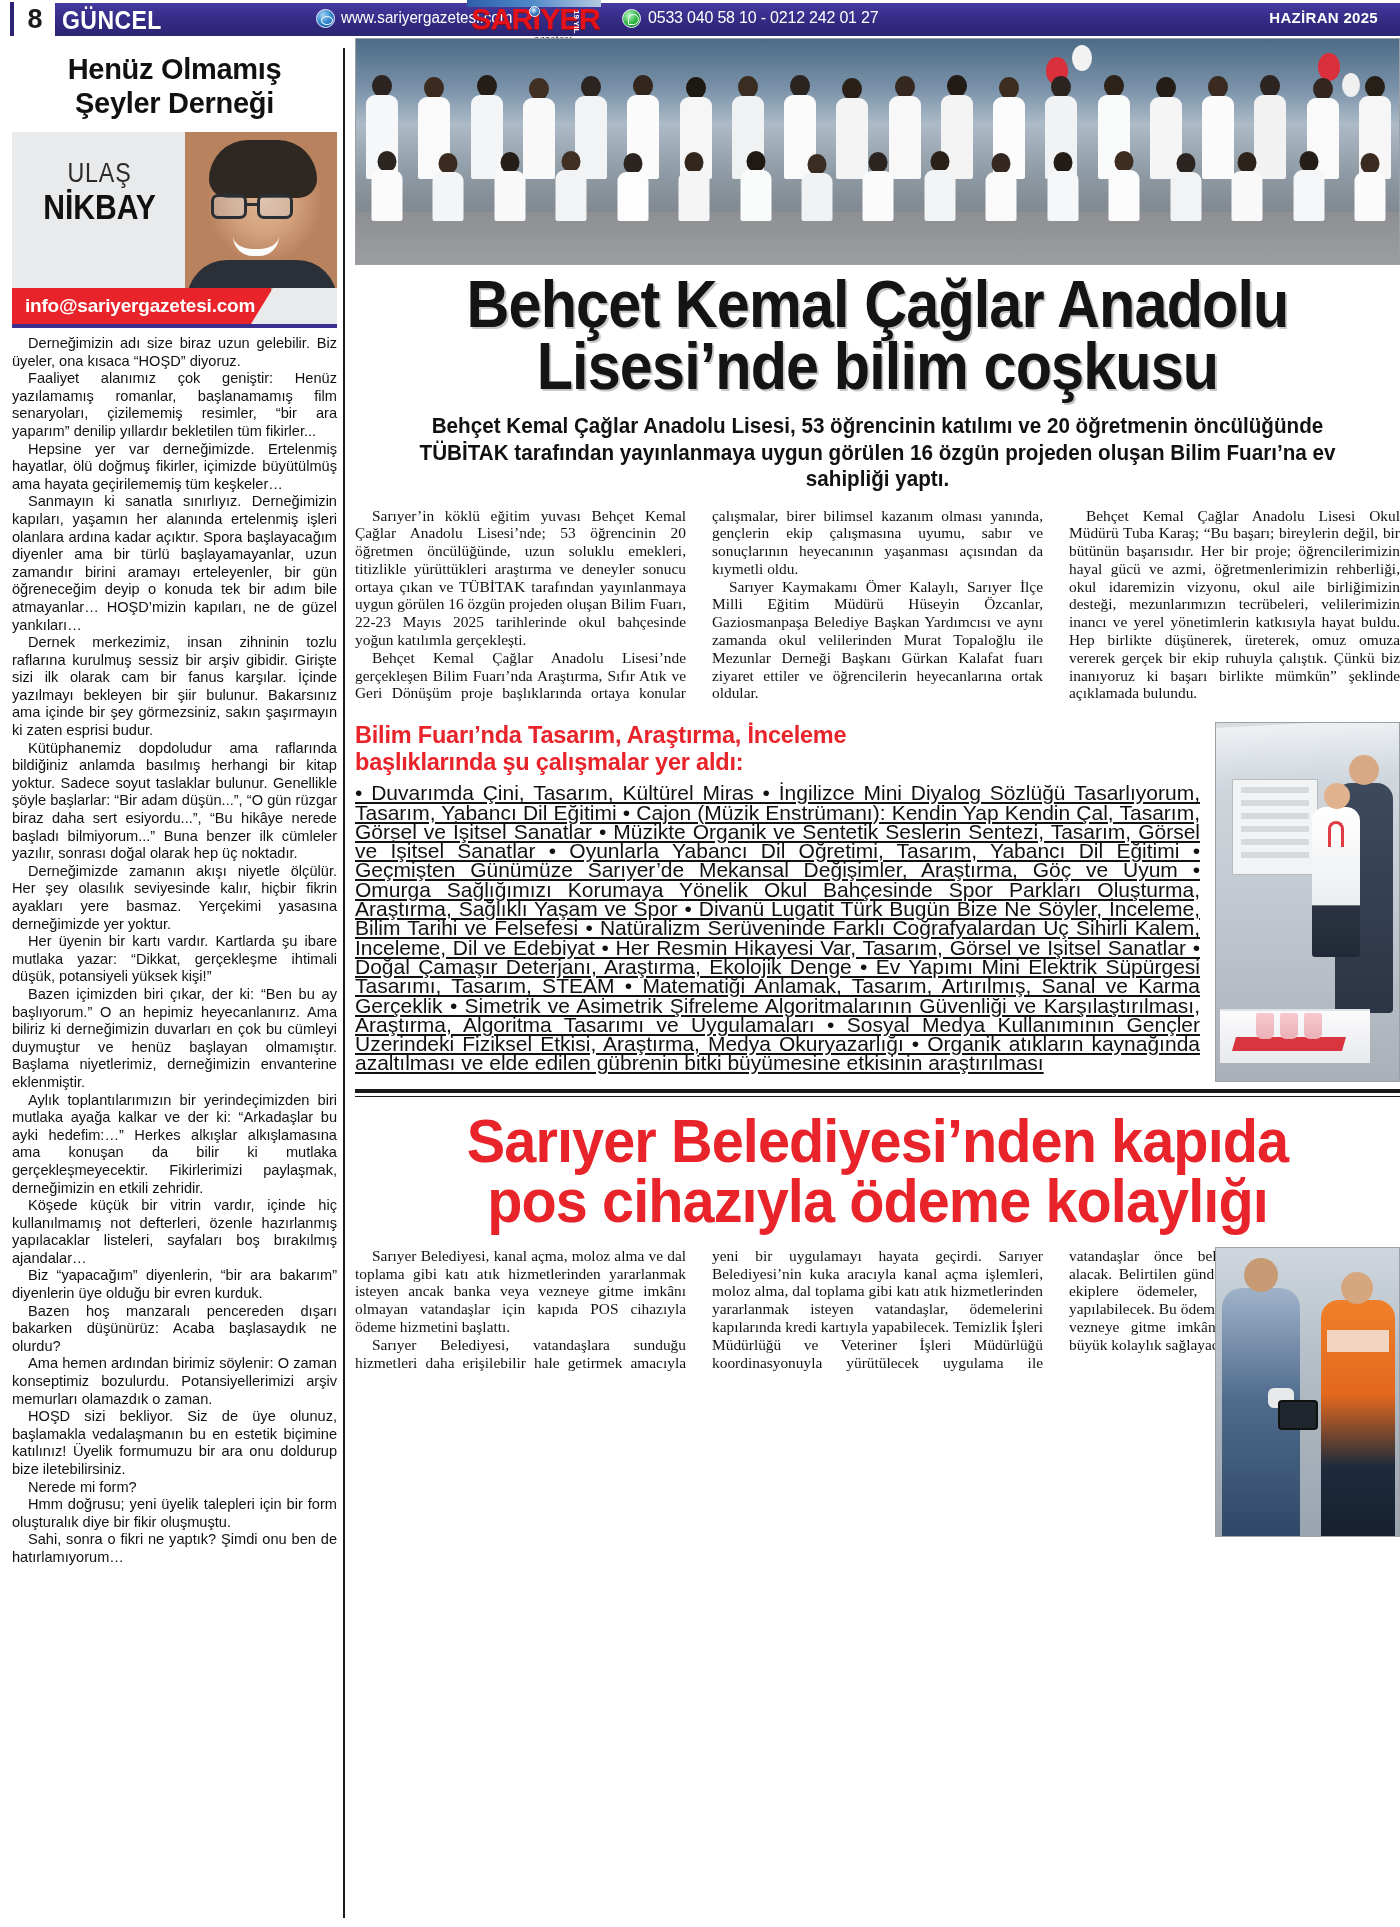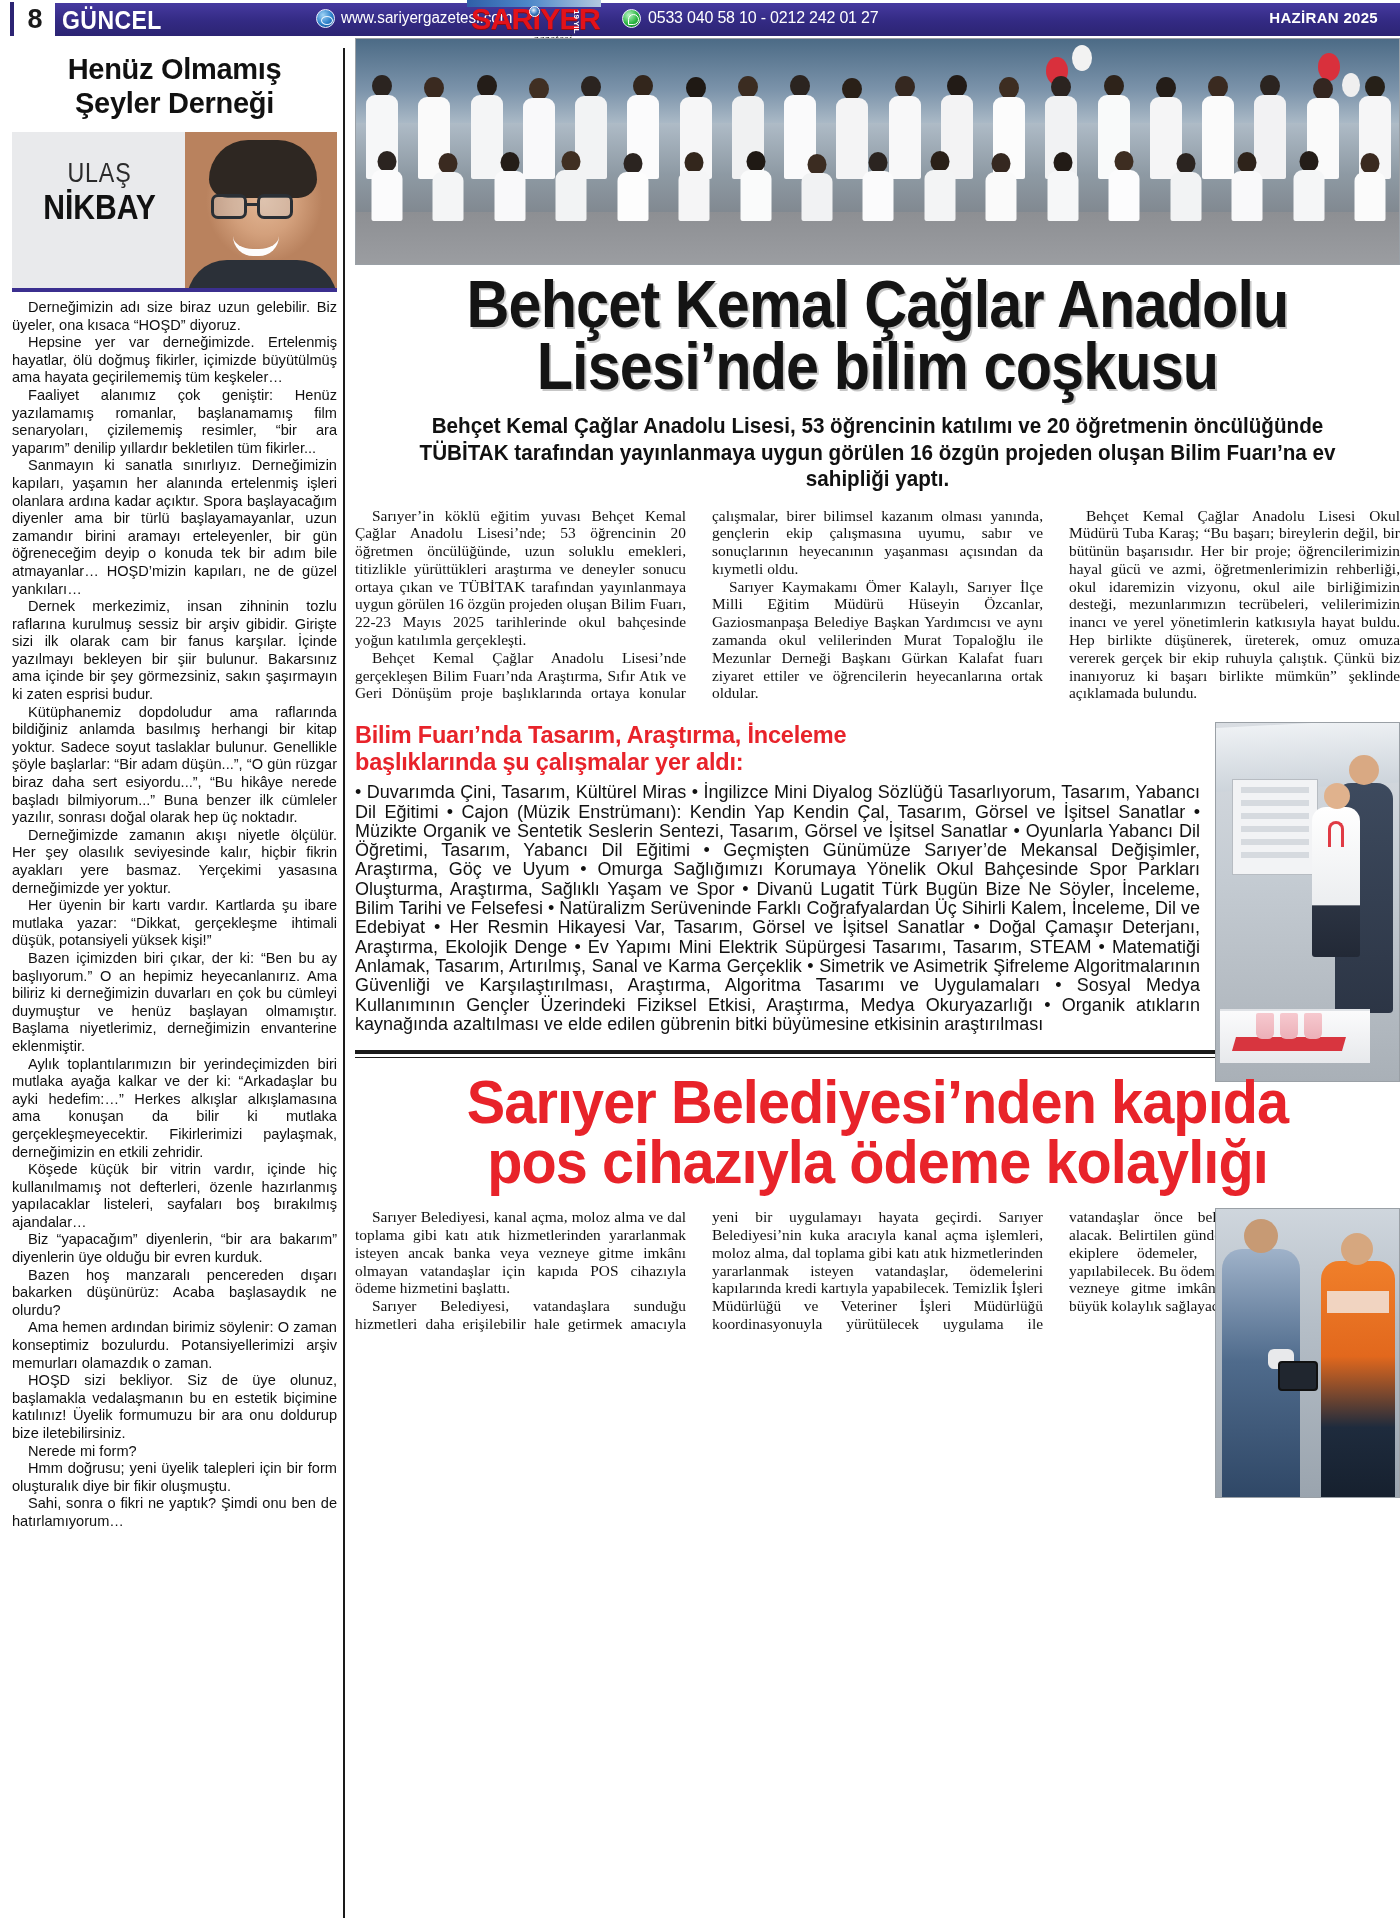--- a/index.html
+++ b/index.html
@@ -236,22 +236,23 @@
     font-size:15.4px; line-height:17.8px; color:#111;
     text-align:justify; text-indent:17px;
   }
 
   .redhead {
     color:#e8232a; font-size:23.5px; font-weight:bold; line-height:27px;
     margin:16px 0 7px 0; letter-spacing:-0.2px;
   }
   .bullets {
     font-family:"Liberation Sans", sans-serif;
-    font-size:18px; line-height:19.3px; color:#111; text-align:justify;
+    font-size:21px; line-height:19.3px; color:#111; text-align:justify;
     margin:0;
+    text-decoration:underline;
   }
   .sci-photo {
     position:absolute; right:0; top:0; width:185px; height:360px; overflow:hidden;
     border:1px solid #9aa0a6;
     background:linear-gradient(180deg,#d9dde2 0%, #c5ccd3 42%, #a9b0b7 100%);
   }
   .sci-photo .tent {
     position:absolute; left:-10px; top:0; width:210px; height:64px;
     background:linear-gradient(180deg,#eef1f4 0%, #cdd4db 100%);
     transform:skewY(-3deg);
@@ -401,26 +402,31 @@
         <div class="bridge"></div>
         <div class="smile"></div>
         <div class="shoulders"></div>
       </div>
       <div class="names">
         <div class="n1">ULAŞ</div>
         <div class="n2">NİKBAY</div>
       </div>
     </div>
 
+    <div class="mail-band">
+      <div class="clip2"></div>
+      <div class="clip"></div>
+      <div class="txt">info@sariyergazetesi.com</div>
+    </div>
     <div class="blue-rule"></div>
 
     <div class="col-body" id="col-body">
         <p>Derneğimizin adı size biraz uzun gelebilir. Biz üyeler, ona kısaca “HOŞD” diyoruz.</p>
+        <p>Faaliyet alanımız çok geniştir: Henüz yazılamamış romanlar, başlanamamış film senaryoları, çizilememiş resimler, “bir ara yaparım” denilip yıllardır bekletilen tüm fikirler...</p>
         <p>Hepsine yer var derneğimizde. Ertelenmiş hayatlar, ölü doğmuş fikirler, içimizde büyütülmüş ama hayata geçirilememiş tüm keşkeler…</p>
-        <p>Faaliyet alanımız çok geniştir: Henüz yazılamamış romanlar, başlanamamış film senaryoları, çizilememiş resimler, “bir ara yaparım” denilip yıllardır bekletilen tüm fikirler...</p>
         <p>Sanmayın ki sanatla sınırlıyız. Derneğimizin kapıları, yaşamın her alanında ertelenmiş işleri olanlara ardına kadar açıktır. Spora başlayacağım diyenler ama bir türlü başlayamayanlar, uzun zamandır birini aramayı erteleyenler, bir gün öğreneceğim deyip o konuda tek bir adım bile atmayanlar… HOŞD’mizin kapıları, ne de güzel yankıları…</p>
         <p>Dernek merkezimiz, insan zihninin tozlu raflarına kurulmuş sessiz bir arşiv gibidir. Girişte sizi ilk olarak cam bir fanus karşılar. İçinde yazılmayı bekleyen bir şiir bulunur. Bakarsınız ama içinde bir şey görmezsiniz, sakın şaşırmayın ki zaten esprisi budur.</p>
         <p>Kütüphanemiz dopdoludur ama raflarında bildiğiniz anlamda basılmış herhangi bir kitap yoktur. Sadece soyut taslaklar bulunur. Genellikle şöyle başlarlar: “Bir adam düşün...”, “O gün rüzgar biraz daha sert esiyordu...”, “Bu hikâye nerede başladı bilmiyorum...” Buna benzer ilk cümleler yazılır, sonrası doğal olarak hep üç noktadır.</p>
         <p>Derneğimizde zamanın akışı niyetle ölçülür. Her şey olasılık seviyesinde kalır, hiçbir fikrin ayakları yere basmaz. Yerçekimi yasasına derneğimizde yer yoktur.</p>
         <p>Her üyenin bir kartı vardır. Kartlarda şu ibare mutlaka yazar: “Dikkat, gerçekleşme ihtimali düşük, potansiyeli yüksek kişi!”</p>
         <p>Bazen içimizden biri çıkar, der ki: “Ben bu ay başlıyorum.” O an hepimiz heyecanlanırız. Ama biliriz ki derneğimizin duvarları en çok bu cümleyi duymuştur ve henüz başlayan olmamıştır. Başlama niyetlerimiz, derneğimizin envanterine eklenmiştir.</p>
         <p>Aylık toplantılarımızın bir yerindeçimizden biri mutlaka ayağa kalkar ve der ki: “Arkadaşlar bu ayki hedefim:…” Herkes alkışlar alkışlamasına ama konuşan da bilir ki mutlaka gerçekleşmeyecektir. Fikirlerimizi paylaşmak, derneğimizin en etkili zehridir.</p>
         <p> Köşede küçük bir vitrin vardır, içinde hiç kullanılmamış not defterleri, özenle hazırlanmış yapılacaklar listeleri, sayfaları boş bırakılmış ajandalar…</p>
         <p>Biz “yapacağım” diyenlerin, “bir ara bakarım” diyenlerin üye olduğu bir evren kurduk.</p>
         <p>Bazen hoş manzaralı pencereden dışarı bakarken düşünürüz: Acaba başlasaydık ne olurdu?</p>

